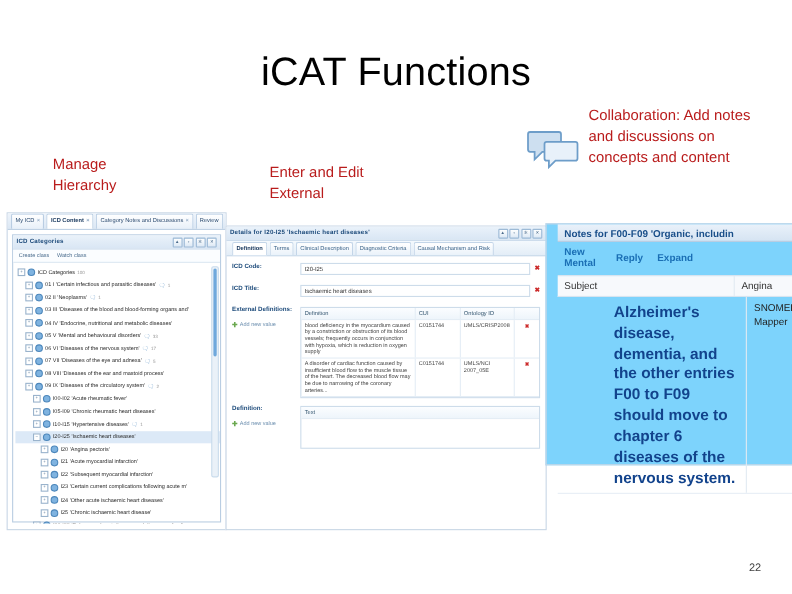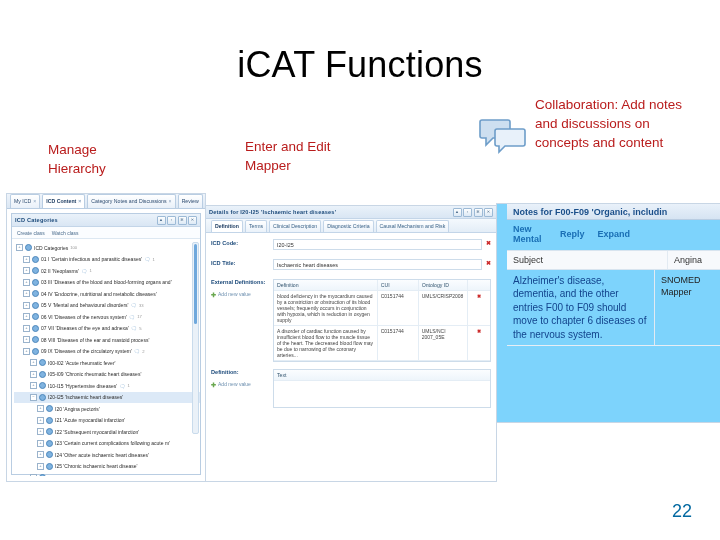--- a/index.html
+++ b/index.html
@@ -23,21 +23,21 @@
   }
 
   
   .caption{
     position:absolute;
     font-size:13.5px;
     color:#b91c1c;
     line-height:1.42;
   }
   .caption.manage{left:48px;top:140px;width:130px;}
-  .caption.enter{left:245px;top:137px;width:150px;}
+  .caption.enter{left:245px;top:147px;width:150px;}
   .caption.collab{left:535px;top:95px;width:165px;}
   .caption .l1{display:block;}
 
   
   .chat-icon{position:absolute;left:479px;top:116px;width:48px;height:40px;}
 
   
   .shot{position:absolute;background:#ffffff;}
   .shot-left{left:6px;top:193px;width:198px;height:287px;border:1px solid #c8d6e5;}
 
@@ -141,42 +141,42 @@
   .notes-actions{display:flex;align-items:center;gap:13px;padding:5px 0 5px 6px;}
   .nact{font-size:9px;font-weight:bold;color:#1a6fb5;line-height:1.1;}
   .nact.two{width:34px;}
   .notes-grid{border-top:1px solid #d8e4ef;}
   .nhead{display:flex;background:#f7f9fc;border-bottom:1px solid #d8e4ef;}
   .nhead div{font-size:9px;color:#333;padding:4px 6px;}
   .nh1{width:148px;border-right:1px solid #e2eaf2;}
   .nh2{flex:1;}
   .nrow{display:flex;border-bottom:1px solid #e7eef5;}
   .nr1{width:148px;padding:4px 6px;box-sizing:border-box;border-right:1px solid #e2eaf2;
-       font-size:10px;font-weight:normal;color:#12438c;line-height:1.35;}
+       font-size:14px;font-weight:bold;color:#12438c;line-height:1.35;margin-left:45px;}
   .nr2{flex:1;padding:4px 6px;font-size:9px;color:#222;line-height:1.35;}
   .nfill{height:56px;}
 
   
-  .pageno{position:absolute;right:28px;bottom:18px;font-size:18px;color:#0369a1;}
+  .pageno{position:absolute;right:28px;bottom:18px;font-size:10px;color:#404040;}
 </style>
 </head>
 <body>
 
 <div class="slide">
 
   <div class="slide-title">iCAT Functions</div>
 
   <div class="caption manage">
     <span class="l1">Manage</span>
     <span class="l1">Hierarchy</span>
   </div>
 
   <div class="caption enter">
     <span class="l1">Enter and Edit</span>
-    <span class="l1">Mapper</span>
+    <span class="l1">External</span>
   </div>
 
   <div class="caption collab">Collaboration: Add notes and discussions on concepts and content</div>
 
   <svg class="chat-icon" viewBox="0 0 48 40">
     <path d="M3 4 h26 a2 2 0 0 1 2 2 v14 a2 2 0 0 1 -2 2 h-15 l-7 7 v-7 h-4 a2 2 0 0 1 -2 -2 v-14 a2 2 0 0 1 2 -2 z" fill="#cddff0" stroke="#6d9dc9" stroke-width="1.6"></path>
     <path d="M18 13 h26 a2 2 0 0 1 2 2 v13 a2 2 0 0 1 -2 2 h-18 l-6 6 v-6 h-2 a2 2 0 0 1 -2 -2 v-13 a2 2 0 0 1 2 -2 z" fill="#e8f1fa" stroke="#6d9dc9" stroke-width="1.6"></path>
   </svg>
 
   <div class="shot shot-left">

